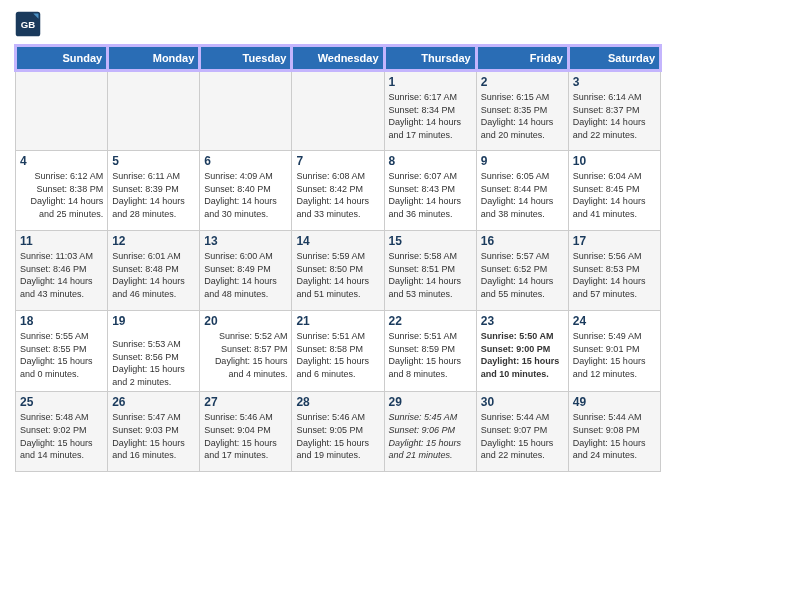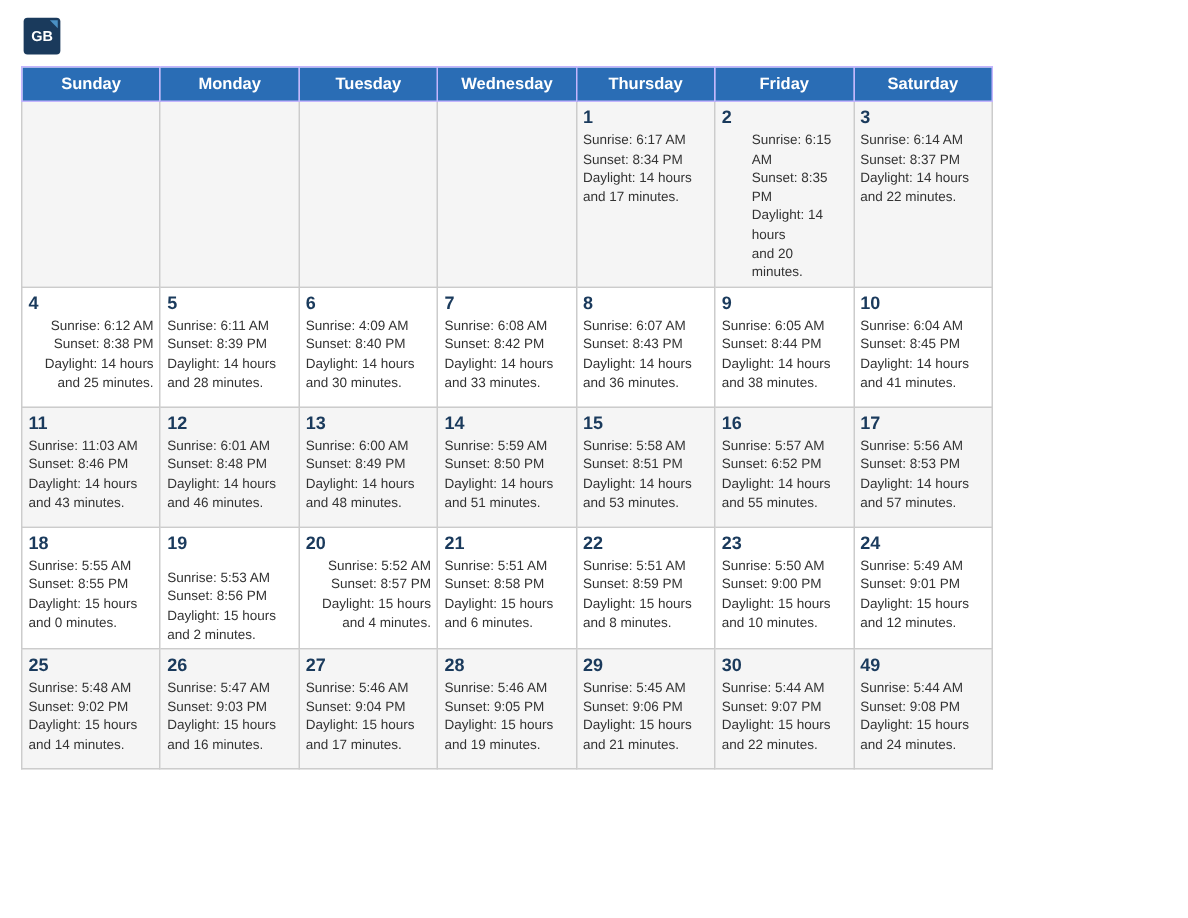--- a/index.html
+++ b/index.html
@@ -55,22 +55,22 @@
       width: 100%;
       border-collapse: collapse;
       table-layout: fixed;
     }
     thead th {
       background: #2a6db5;
       color: #fff;
       font-size: 11px;
       font-weight: bold;
       padding: 5px 4px;
-      text-align: center;
-      border: 1px solid #c4b5fd;
+      text-align: right;
+      border: 3px solid #c4b5fd;
     }
     tbody td {
       border: 1px solid #ccc;
       vertical-align: top;
       padding: 3px 4px;
       font-size: 9.5px;
       color: #222;
       height: 80px;
       background: #fff;
     }
@@ -135,21 +135,21 @@
           <td class="empty"></td>
           <td>
             <span class="day-num">1</span>
             <div class="day-info" style="white-space: pre-line;">Sunrise: 6:17 AM
 Sunset: 8:34 PM
 Daylight: 14 hours
 and 17 minutes.</div>
           </td>
           <td>
             <span class="day-num">2</span>
-            <div class="day-info" style="white-space: pre-line; margin-left: 20px;">Sunrise: 6:15 AM
+            <div class="day-info" style="white-space: pre-line;">Sunrise: 6:15 AM
 Sunset: 8:35 PM
 Daylight: 14 hours
 and 20 minutes.</div>
           </td>
           <td>
             <span class="day-num">3</span>
             <div class="day-info" style="white-space: pre-line;">Sunrise: 6:14 AM
 Sunset: 8:37 PM
 Daylight: 14 hours
 and 22 minutes.</div>
@@ -288,21 +288,21 @@
           </td>
           <td>
             <span class="day-num">22</span>
             <div class="day-info" style="white-space: pre-line;">Sunrise: 5:51 AM
 Sunset: 8:59 PM
 Daylight: 15 hours
 and 8 minutes.</div>
           </td>
           <td>
             <span class="day-num">23</span>
-            <div class="day-info" style="white-space: pre-line;">Sunrise: 5:50 AM
+            <div class="day-info" style="white-space: pre-line; font-weight: bold;">Sunrise: 5:50 AM
 Sunset: 9:00 PM
 Daylight: 15 hours
 and 10 minutes.</div>
           </td>
           <td>
             <span class="day-num">24</span>
             <div class="day-info" style="white-space: pre-line;">Sunrise: 5:49 AM
 Sunset: 9:01 PM
 Daylight: 15 hours
 and 12 minutes.</div>
@@ -332,21 +332,21 @@
           </td>
           <td>
             <span class="day-num">28</span>
             <div class="day-info" style="white-space: pre-line;">Sunrise: 5:46 AM
 Sunset: 9:05 PM
 Daylight: 15 hours
 and 19 minutes.</div>
           </td>
           <td>
             <span class="day-num">29</span>
-            <div class="day-info" style="white-space: pre-line;">Sunrise: 5:45 AM
+            <div class="day-info" style="white-space: pre-line; font-style: italic;">Sunrise: 5:45 AM
 Sunset: 9:06 PM
 Daylight: 15 hours
 and 21 minutes.</div>
           </td>
           <td>
             <span class="day-num">30</span>
             <div class="day-info" style="white-space: pre-line;">Sunrise: 5:44 AM
 Sunset: 9:07 PM
 Daylight: 15 hours
 and 22 minutes.</div>

